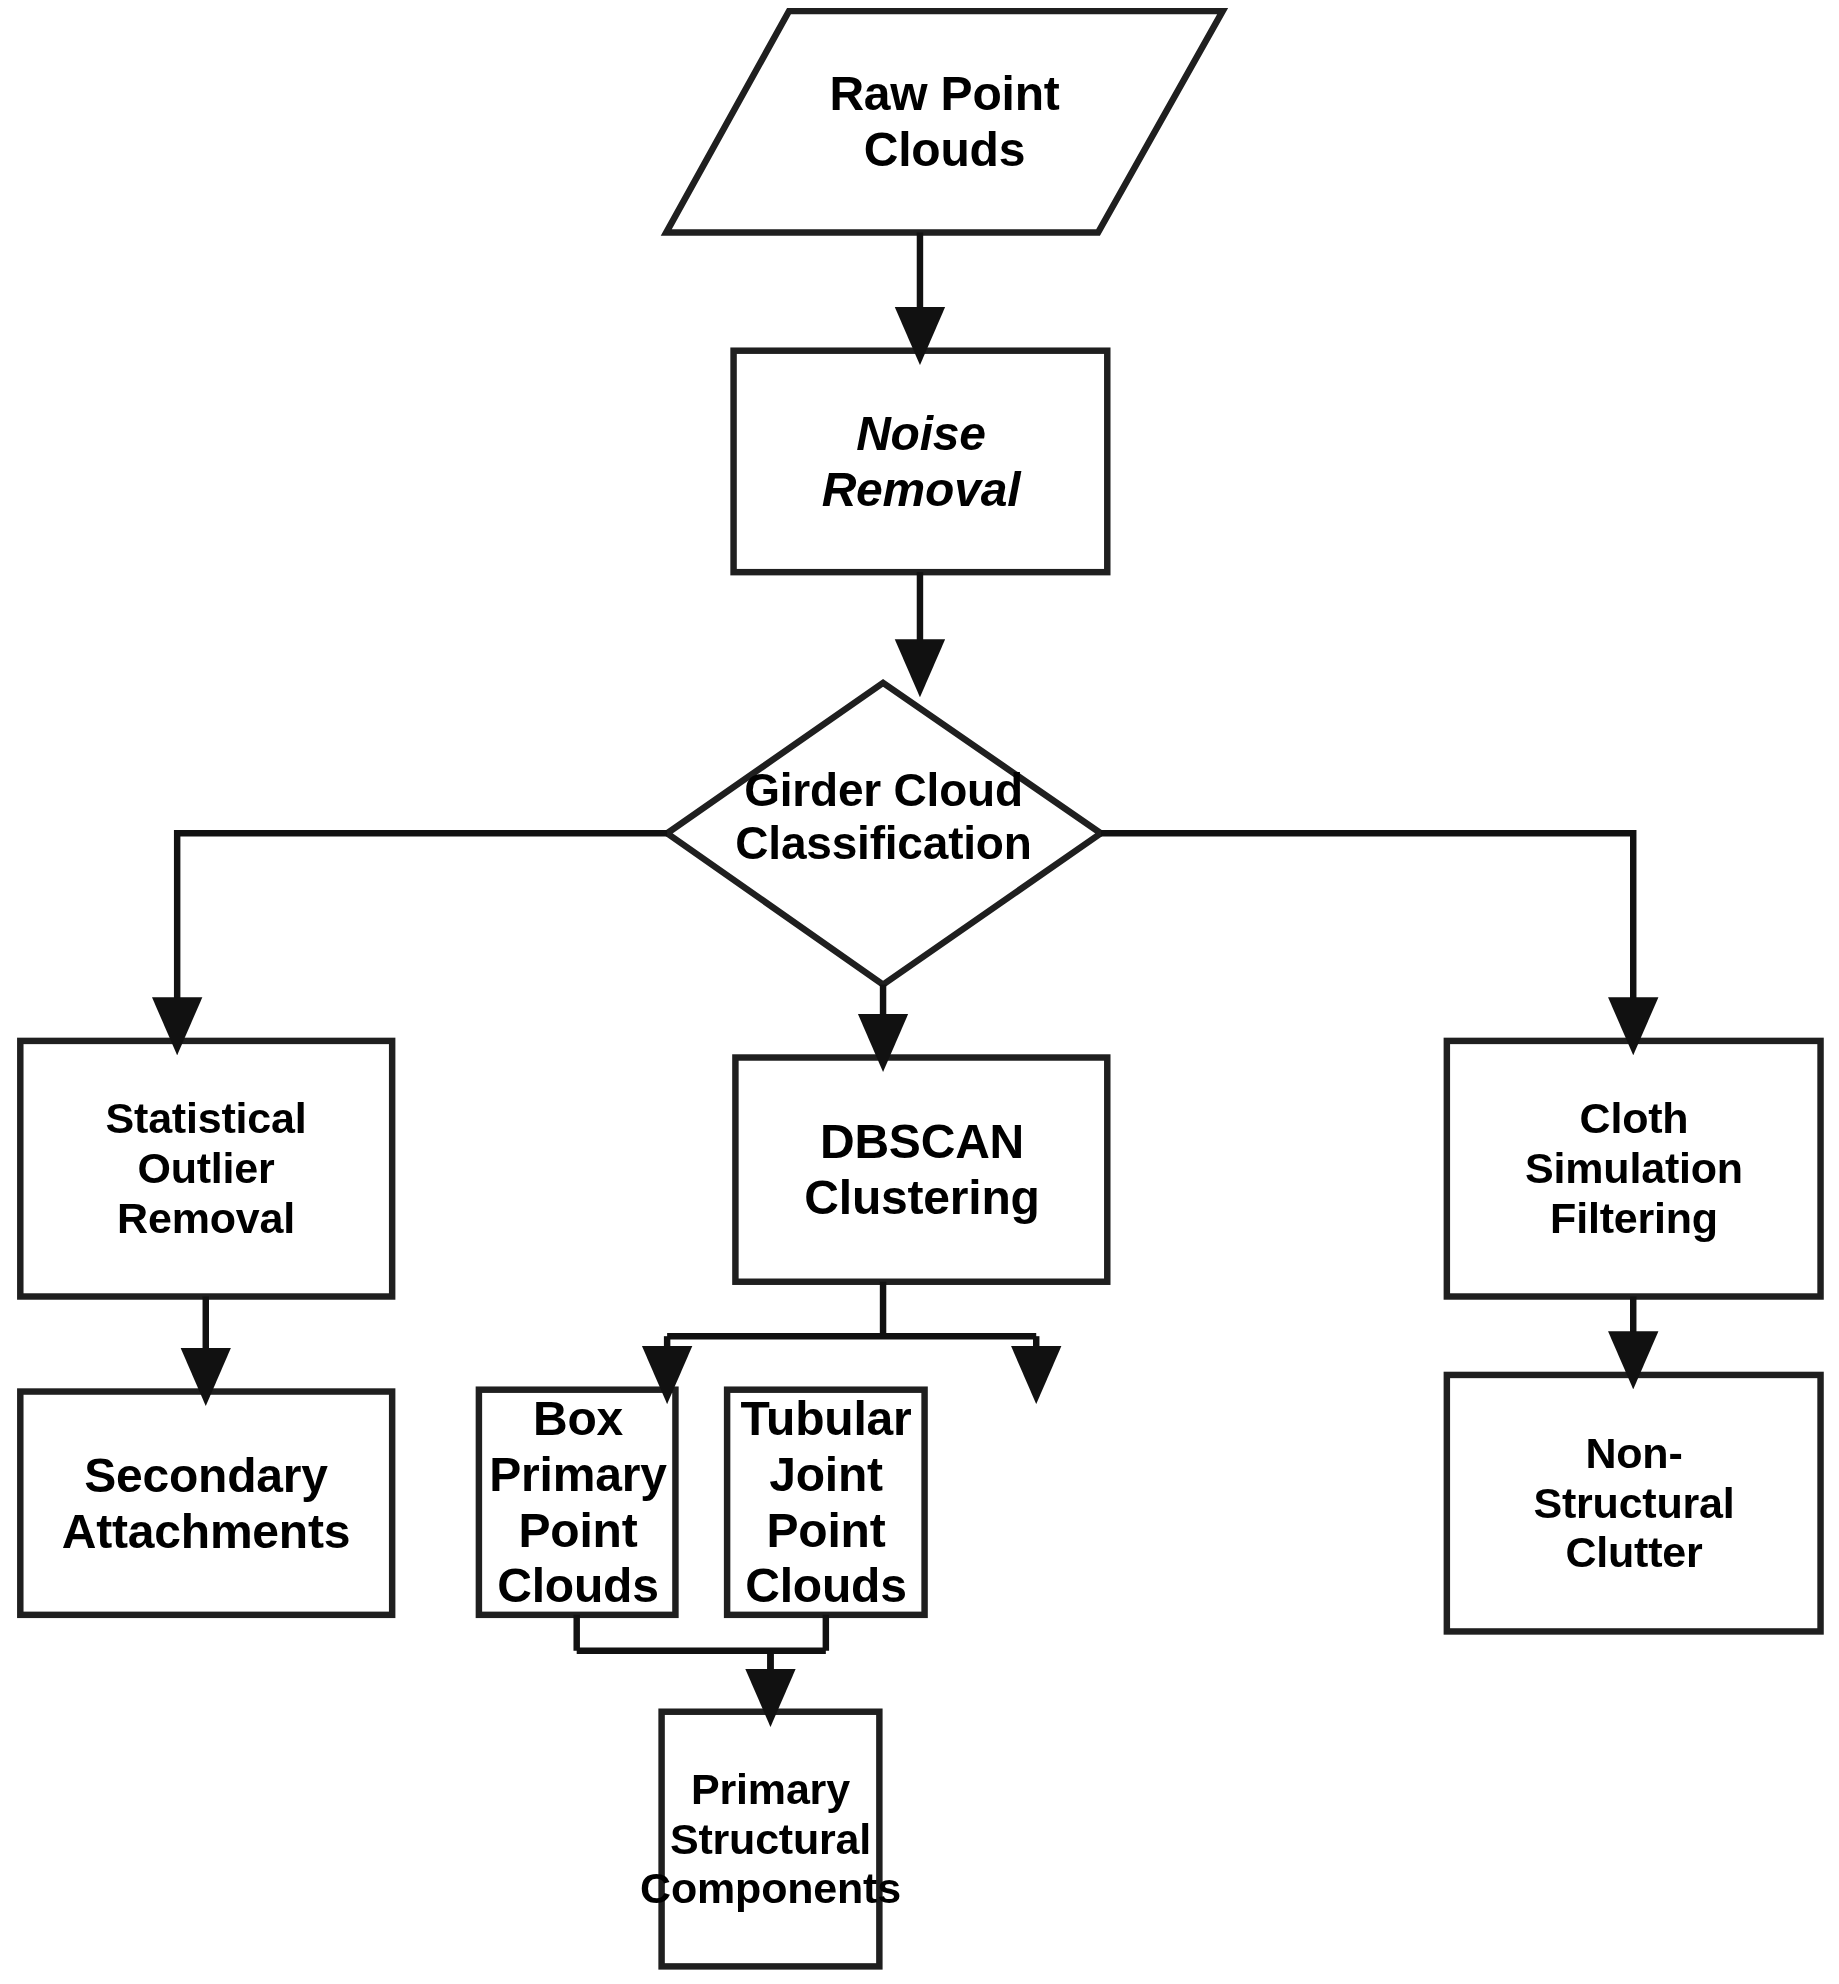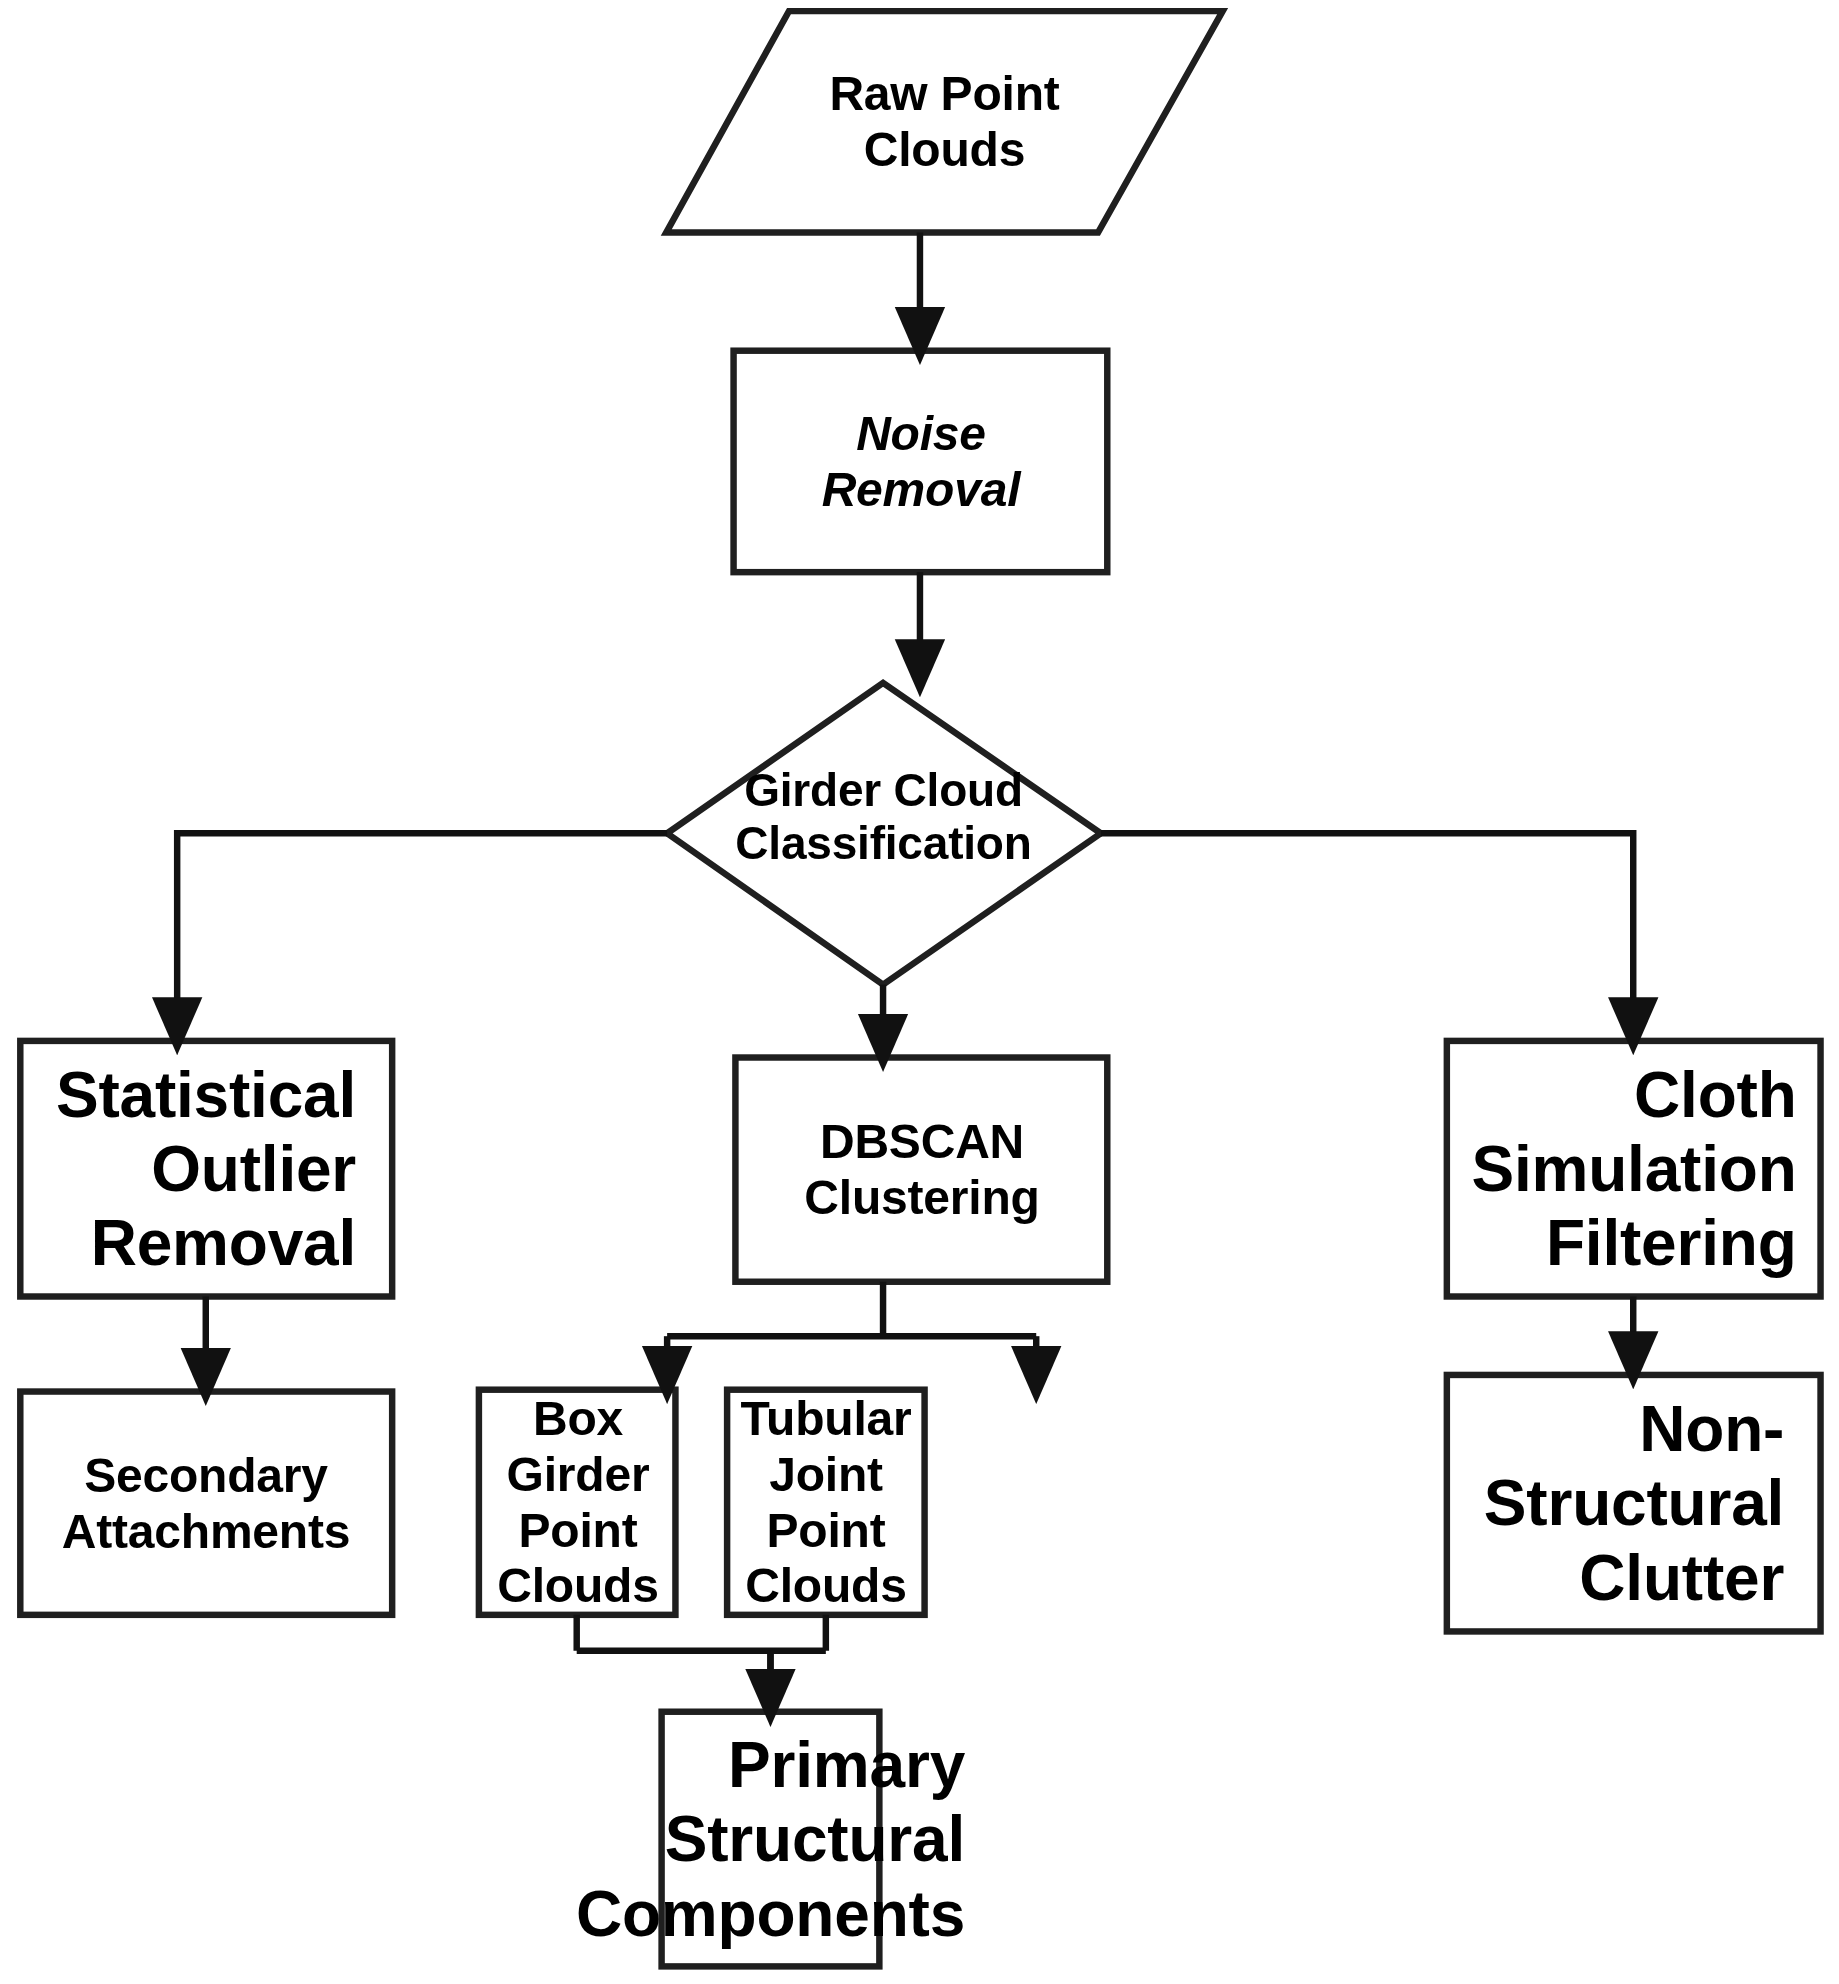--- a/index.html
+++ b/index.html
@@ -35,21 +35,21 @@
     font-weight: bold;
     color: #000000;
     line-height: 1.16;
     white-space: pre-line;
     letter-spacing: -0.2px;
     pointer-events: none;
   }
   .lbl-raw        { font-size: 48px; }
   .lbl-noise      { font-size: 48px; }
   .lbl-diamond    { font-size: 46px; }
-  .lbl-box3       { font-size: 64px; text-align: right; }
+  .lbl-box3       { font-size: 43px; }
   .lbl-box2       { font-size: 48px; }
 </style>
 </head>
 <body>
 
 <div id="canvas">
 
   <svg id="flow-svg" viewBox="0 0 1993 2150" xmlns="http://www.w3.org/2000/svg">
     <defs>
       <marker id="arrowhead" markerWidth="9" markerHeight="9" refX="4.2" refY="4.5" orient="auto" markerUnits="strokeWidth">
@@ -123,21 +123,21 @@
   <div class="node-label lbl-box2" style="left:736px; top:1058px; width:372px; height:224px;">DBSCAN
 Clustering</div>
 
   <div class="node-label lbl-box3" style="left:1447px; top:1041px; width:374px; height:256px;">Cloth
 Simulation
 Filtering</div>
 
   <div class="node-label lbl-box2" style="left:11px; top:1392px; width:390px; height:223px;">Secondary
 Attachments</div>
 
-  <div class="node-label lbl-box2" style="left:461px; top:1390px; width:234px; height:225px;">Box Girder
+  <div class="node-label lbl-box2" style="left:461px; top:1390px; width:234px; height:225px;">Box Primary
 Point Clouds</div>
 
   <div class="node-label lbl-box2" style="left:707px; top:1390px; width:238px; height:225px;">Tubular Joint
 Point Clouds</div>
 
   <div class="node-label lbl-box3" style="left:1447px; top:1375px; width:374px; height:257px;">Non-
 Structural
 Clutter</div>
 
   <div class="node-label lbl-box3" style="left:643px; top:1712px; width:255px; height:255px;">Primary

